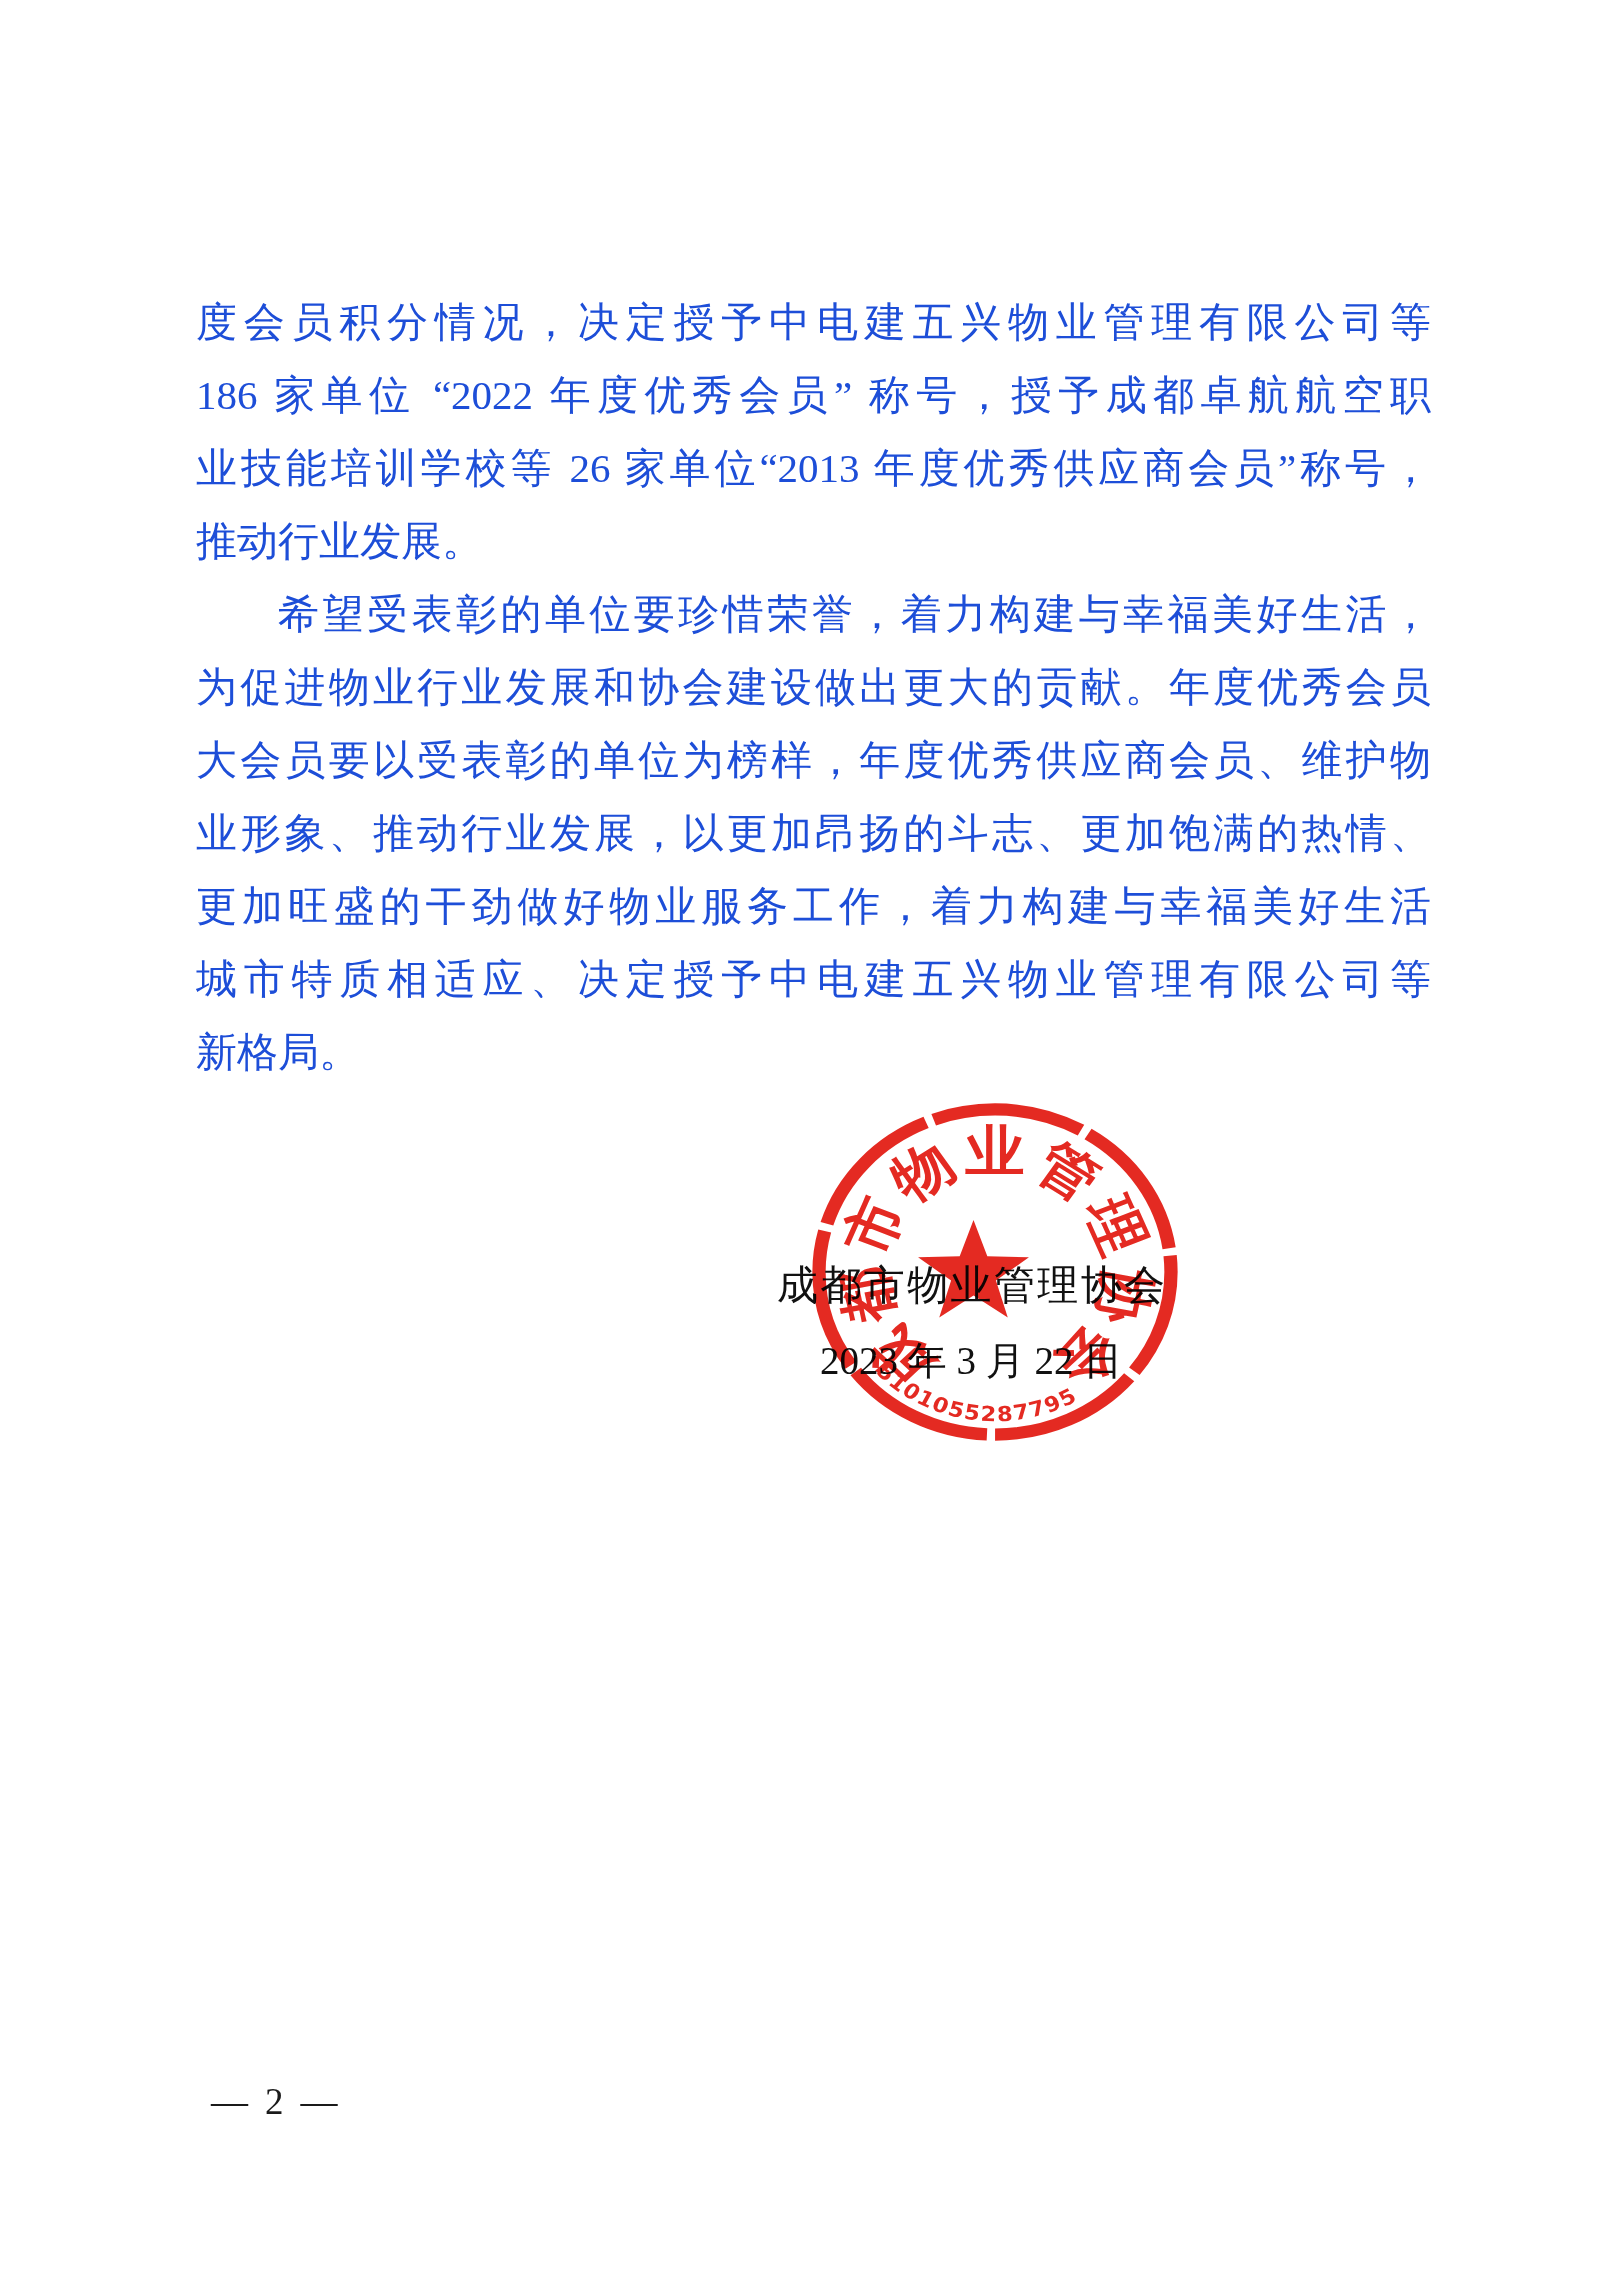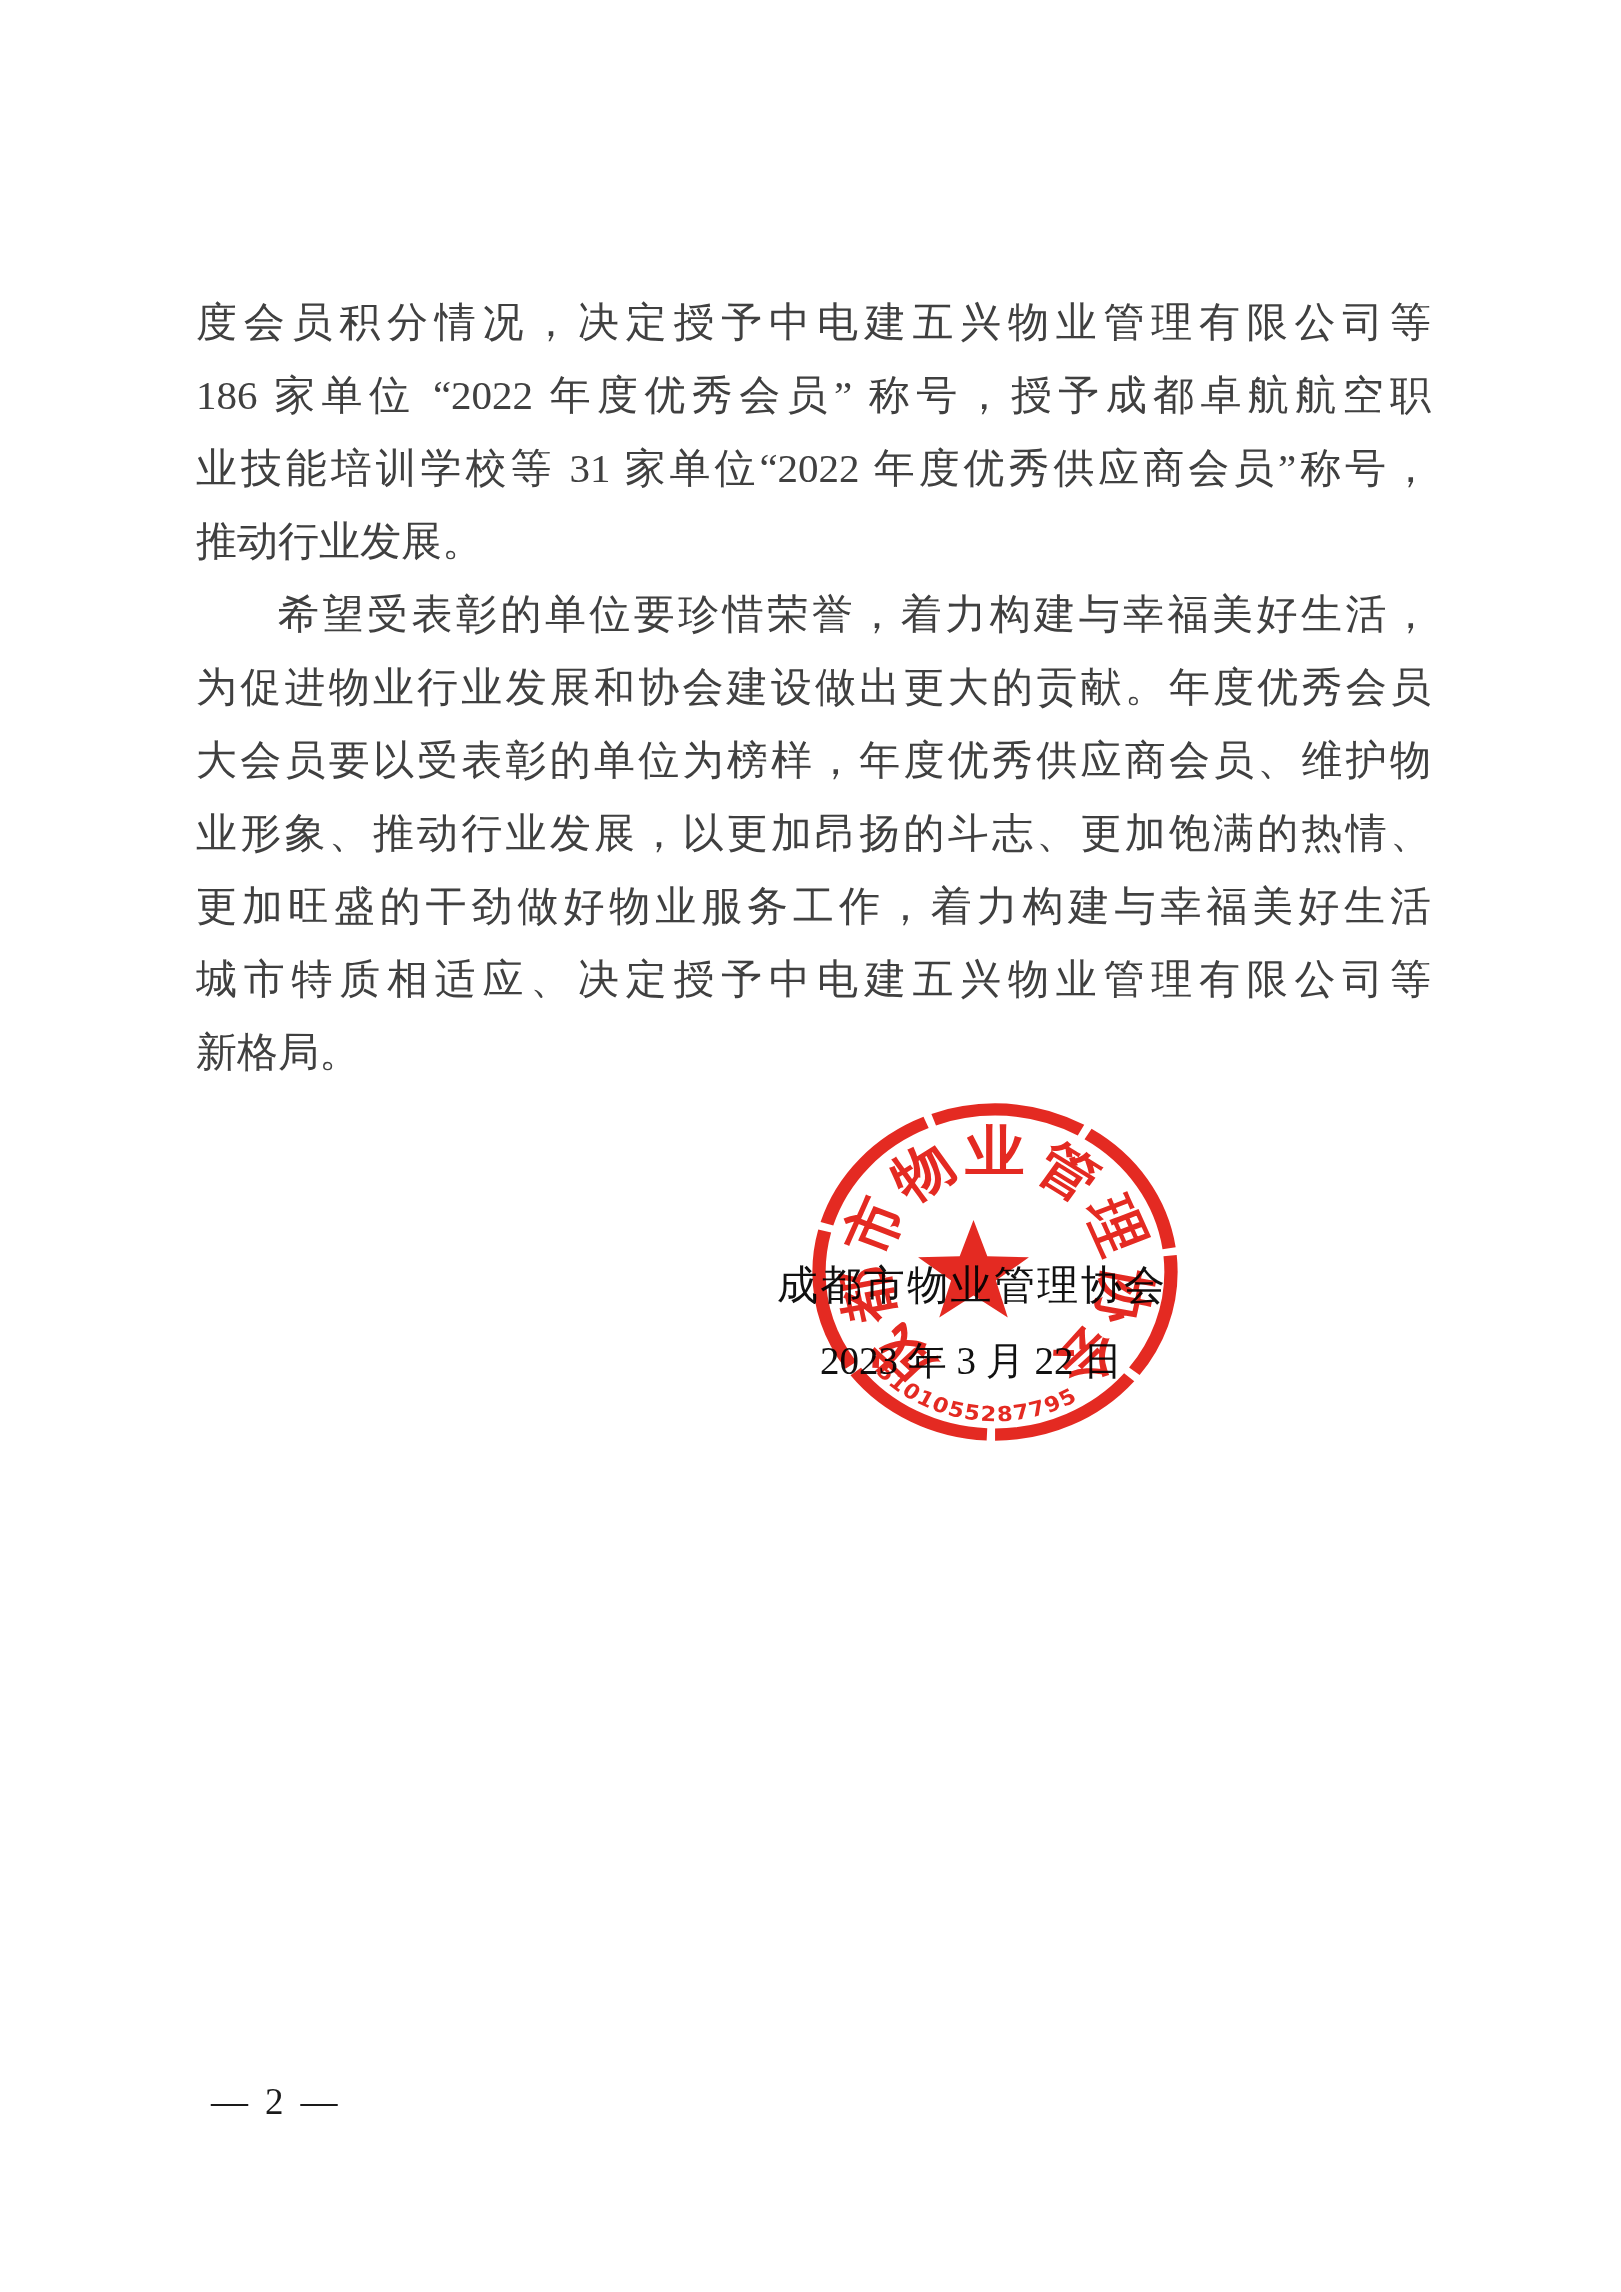--- a/index.html
+++ b/index.html
@@ -18,21 +18,21 @@
     position:absolute;
     left:196px; top:286px;
     width:1235px;
   }
   .bline {
     font-size:41px;
     height:73px;
     line-height:73px;
     overflow:hidden;
     white-space:normal;
-    color:#404040;
+    color:#1d4ed8;
   }
   .bline.just {
     text-align:justify;
     text-align-last:justify;
     text-justify:inter-character;
   }
   .bline.ind { text-indent:82px; }
 
   
   .sig-org {
@@ -95,21 +95,21 @@
   }
 </style>
 </head>
 <body>
 
 <div class="page">
 
   <div class="body-text" id="body-text">
       <div class="bline just">度会员积分情况，决定授予中电建五兴物业管理有限公司等</div>
       <div class="bline just">186 家单位 “2022 年度优秀会员” 称号，授予成都卓航航空职</div>
-      <div class="bline just">业技能培训学校等 31 家单位“2022 年度优秀供应商会员”称号，</div>
+      <div class="bline just">业技能培训学校等 26 家单位“2013 年度优秀供应商会员”称号，</div>
       <div class="bline">推动行业发展。</div>
       <div class="bline just ind">希望受表彰的单位要珍惜荣誉，着力构建与幸福美好生活，</div>
       <div class="bline just">为促进物业行业发展和协会建设做出更大的贡献。年度优秀会员</div>
       <div class="bline just">大会员要以受表彰的单位为榜样，年度优秀供应商会员、维护物</div>
       <div class="bline just">业形象、推动行业发展，以更加昂扬的斗志、更加饱满的热情、</div>
       <div class="bline just">更加旺盛的干劲做好物业服务工作，着力构建与幸福美好生活</div>
       <div class="bline just">城市特质相适应、决定授予中电建五兴物业管理有限公司等</div>
       <div class="bline">新格局。</div>
     </div>
 

